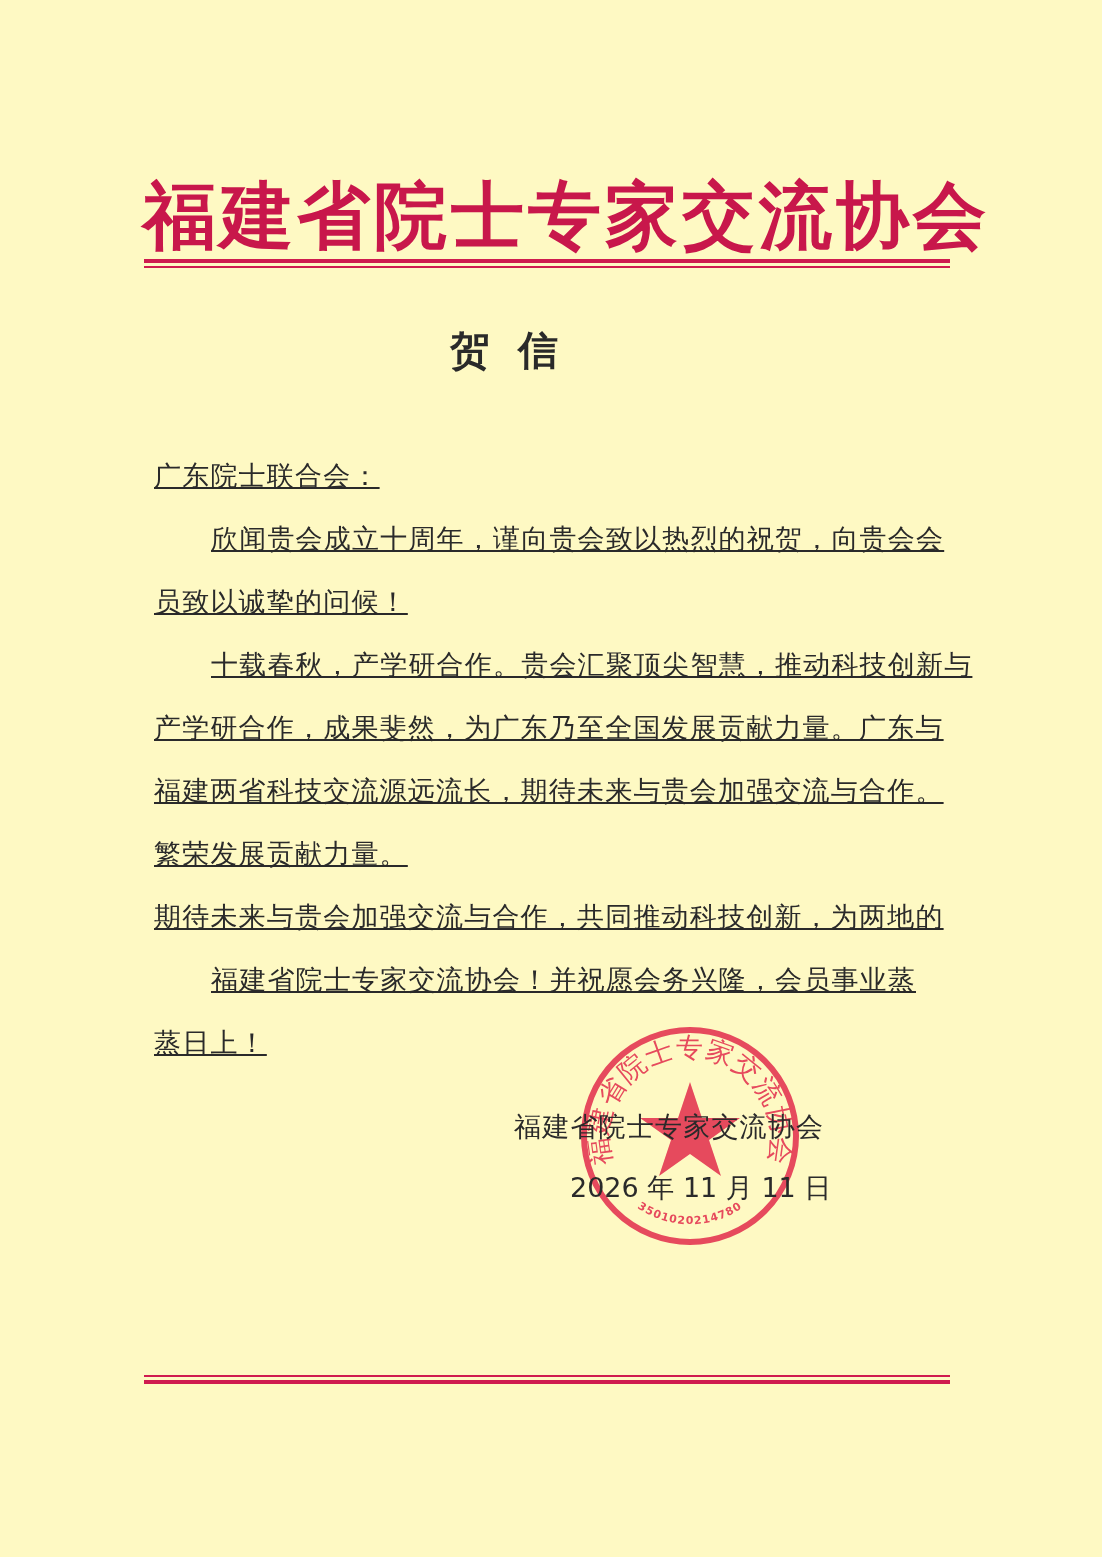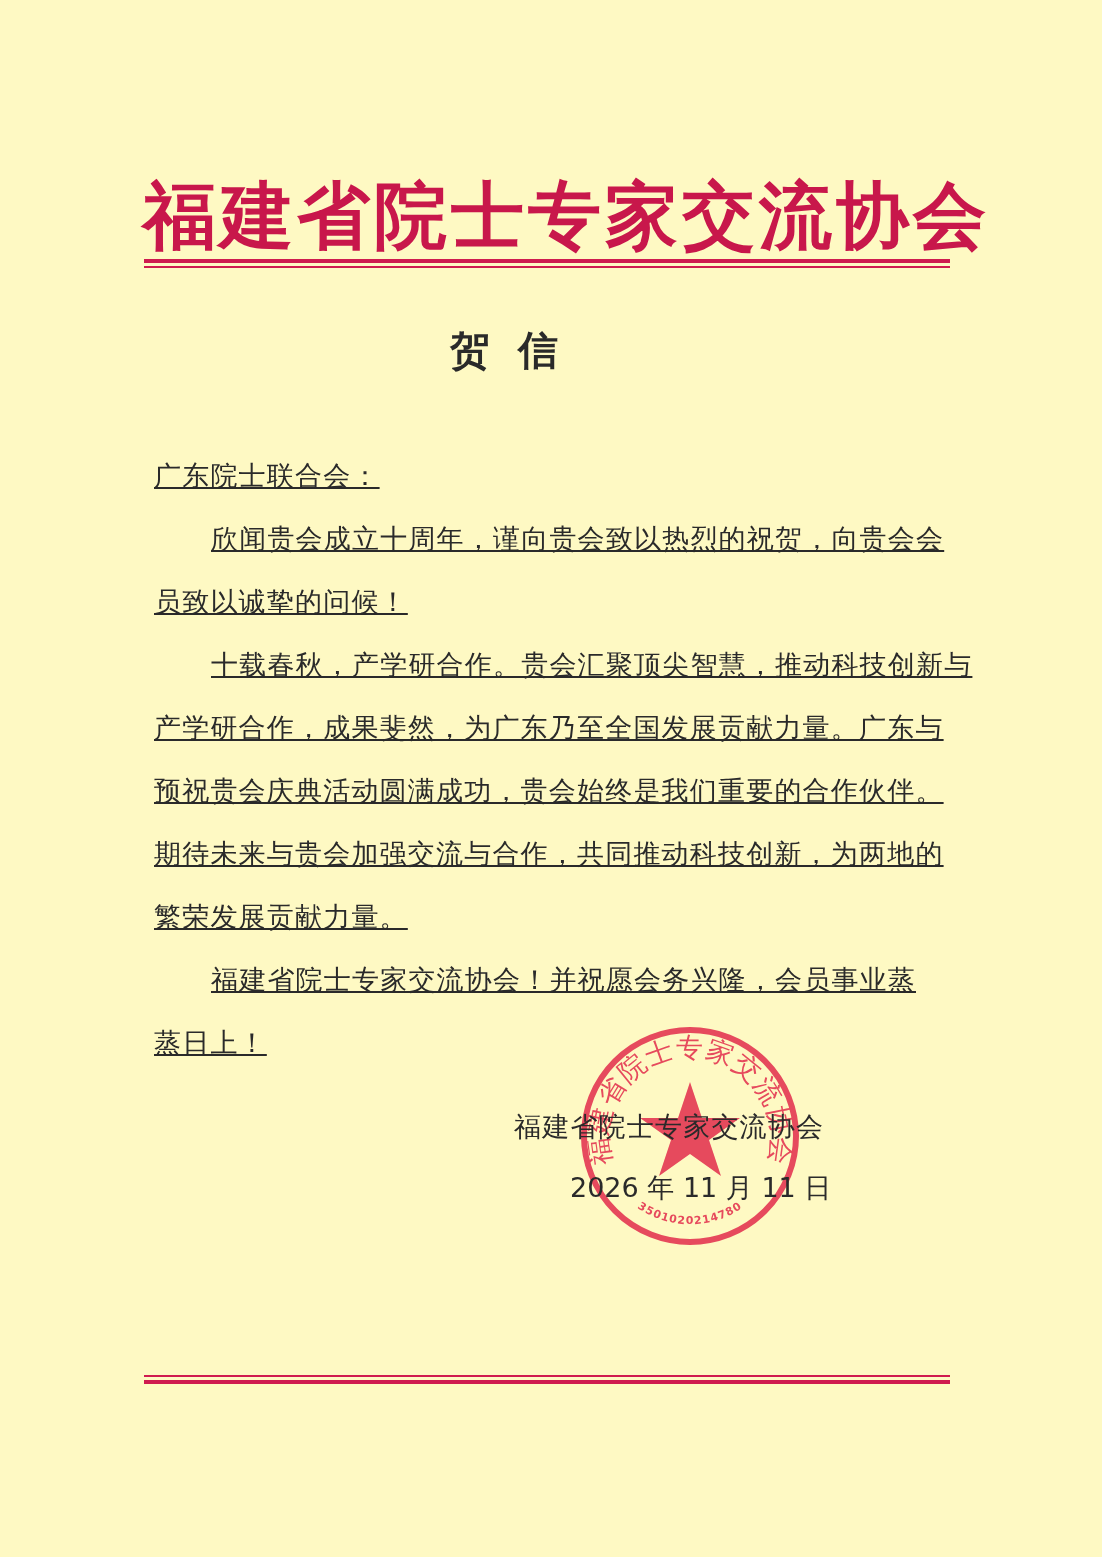--- a/index.html
+++ b/index.html
@@ -119,23 +119,23 @@
   <div class="rule rule-top-thin"></div>
 
   <div class="letter-title">贺信</div>
 
   <div class="body-text">
     <p>广东院士联合会：</p>
     <p class="indent">欣闻贵会成立十周年，谨向贵会致以热烈的祝贺，向贵会会</p>
     <p>员致以诚挚的问候！</p>
     <p class="indent">十载春秋，产学研合作。贵会汇聚顶尖智慧，推动科技创新与</p>
     <p>产学研合作，成果斐然，为广东乃至全国发展贡献力量。广东与</p>
-    <p>预祝贵会庆典活动圆满成功，贵会始终是我们重要的合作伙伴。</p>
+    <p>福建两省科技交流源远流长，期待未来与贵会加强交流与合作。</p>
+    <p>繁荣发展贡献力量。</p>
     <p>期待未来与贵会加强交流与合作，共同推动科技创新，为两地的</p>
-    <p>繁荣发展贡献力量。</p>
     <p class="indent">福建省院士专家交流协会！并祝愿会务兴隆，会员事业蒸</p>
     <p>蒸日上！</p>
   </div>
 
   <svg class="seal" viewBox="0 0 224 224">
     <defs>
       <path id="sealArcTop" d="M 38 150 A 82 82 0 1 1 186 150" fill="none"></path>
       <path id="sealArcBottom" d="M 30 150 A 92 92 0 0 0 194 150" fill="none"></path>
     </defs>
     <circle cx="112" cy="112" r="106" fill="none" stroke="#e3324f" stroke-width="6"></circle>

